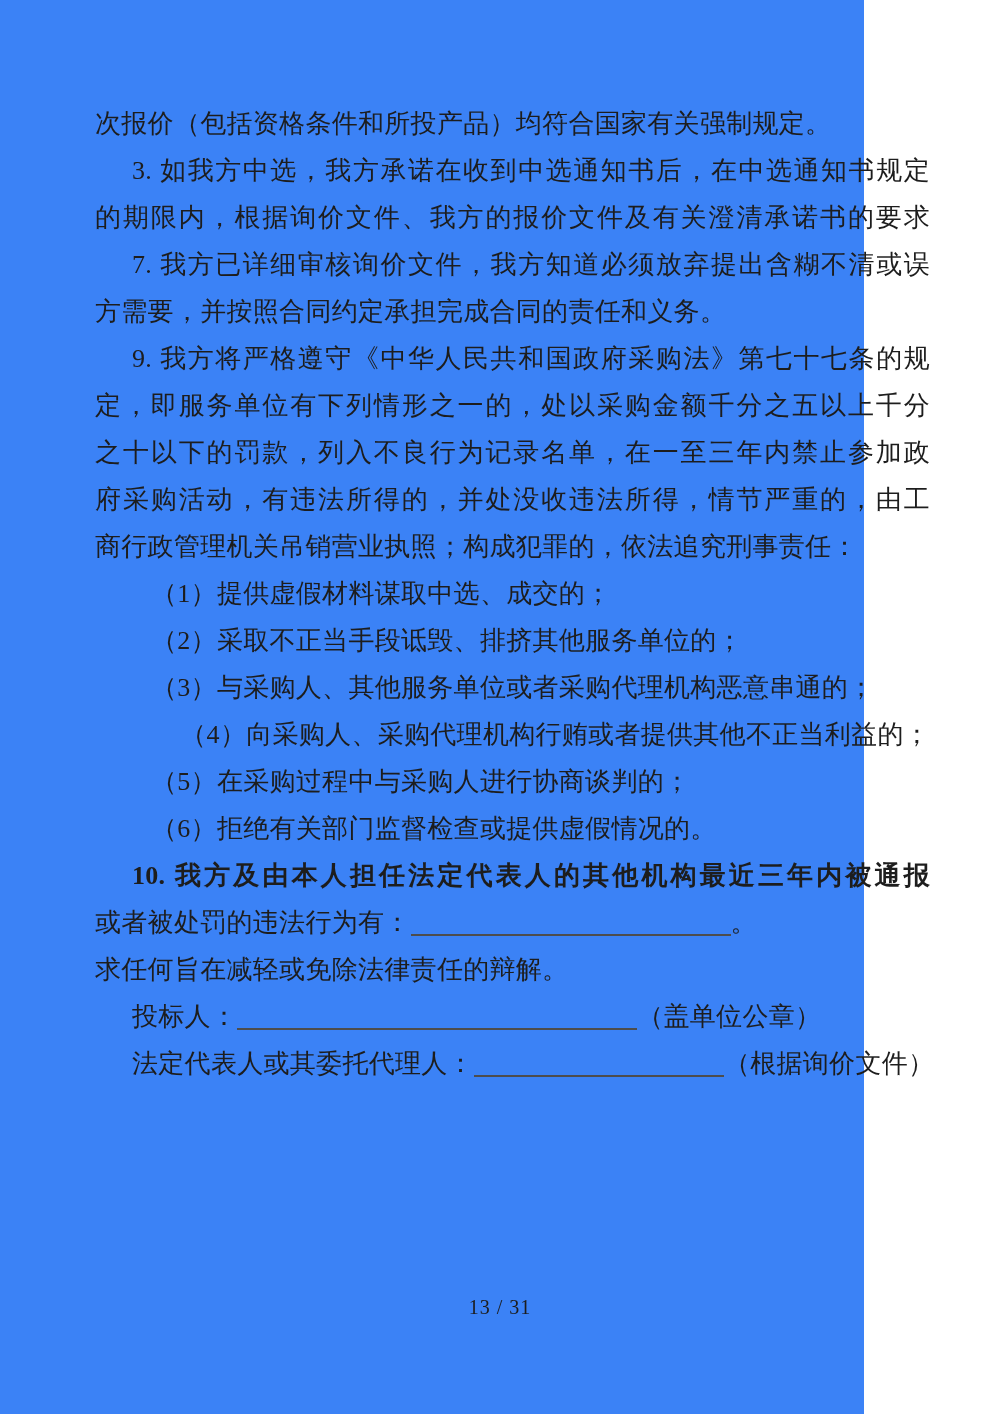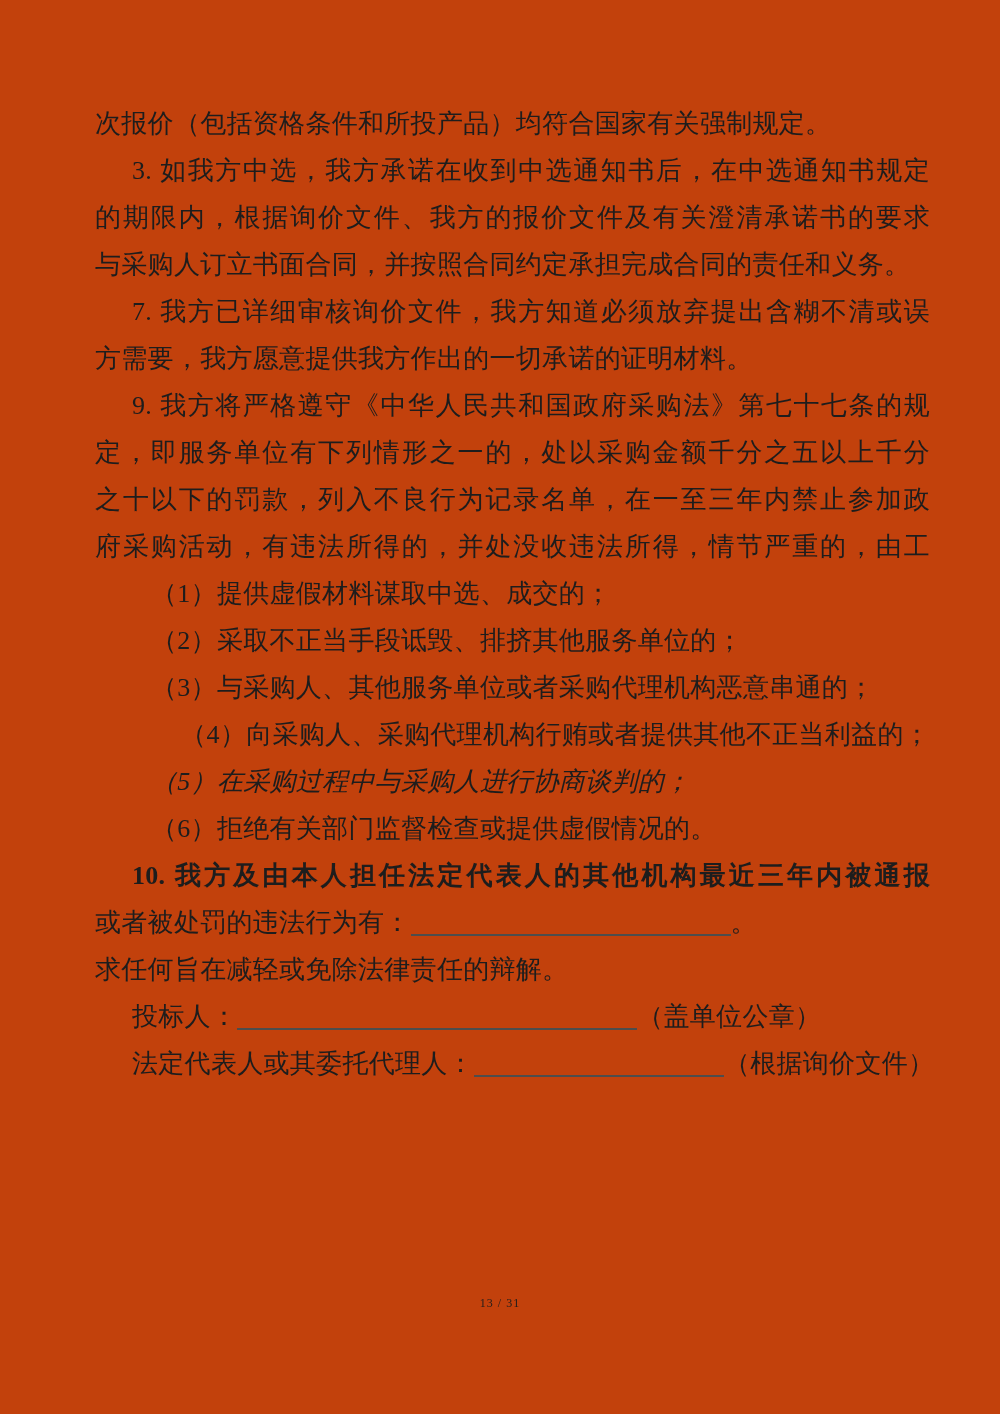--- a/index.html
+++ b/index.html
@@ -11,22 +11,22 @@
     width: 1000px;
     height: 1414px;
     position: relative;
     font-family: "Liberation Serif", "DejaVu Serif", serif;
     color: #1d1d1d;
     overflow: hidden;
   }
   .page {
     position: absolute;
     left: 0; top: 0;
-    width: 1000px; height: 1414px;
-    background: #c2410c;
+    width: 864px; height: 1414px;
+    background: #3b82f6;
   }
   .content {
     position: absolute;
     left: 95px;
     top: 100px;
     width: 835px;
   }
   .line {
     height: 47px;
     line-height: 47px;
@@ -44,45 +44,45 @@
     height: 18px;
     border-bottom: 2px solid #4d4d4d;
     vertical-align: -5px;
   }
   .footer {
     position: absolute;
     left: 0;
     top: 1296px;
     width: 1000px;
     text-align: center;
-    font-size: 12px;
+    font-size: 20px;
     letter-spacing: 1px;
     color: #1d1d1d;
   }
 </style>
 </head>
 <body>
 
 <div class="page">
   <div class="content">
       <div class="line" style="padding-left: 0px;"><span>次报价（包括资格条件和所投产品）均符合国家有关强制规定。</span></div>
       <div class="line justify" style="padding-left: 37px;"><span>3. 如我方中选，我方承诺在收到中选通知书后，在中选通知书规定</span></div>
       <div class="line justify" style="padding-left: 0px;"><span>的期限内，根据询价文件、我方的报价文件及有关澄清承诺书的要求</span></div>
-      <div class="line" style="padding-left: 0px;"><span>与采购人订立书面合同，并按照合同约定承担完成合同的责任和义务。</span></div>
       <div class="line justify" style="padding-left: 37px;"><span>7. 我方已详细审核询价文件，我方知道必须放弃提出含糊不清或误</span></div>
-      <div class="line" style="padding-left: 0px;"><span>方需要，我方愿意提供我方作出的一切承诺的证明材料。</span></div>
+      <div class="line" style="padding-left: 0px;"><span>方需要，并按照合同约定承担完成合同的责任和义务。</span></div>
       <div class="line justify" style="padding-left: 37px;"><span>9. 我方将严格遵守《中华人民共和国政府采购法》第七十七条的规</span></div>
       <div class="line justify" style="padding-left: 0px;"><span>定，即服务单位有下列情形之一的，处以采购金额千分之五以上千分</span></div>
       <div class="line justify" style="padding-left: 0px;"><span>之十以下的罚款，列入不良行为记录名单，在一至三年内禁止参加政</span></div>
       <div class="line justify" style="padding-left: 0px;"><span>府采购活动，有违法所得的，并处没收违法所得，情节严重的，由工</span></div>
+      <div class="line" style="padding-left: 0px;"><span>商行政管理机关吊销营业执照；构成犯罪的，依法追究刑事责任：</span></div>
       <div class="line" style="padding-left: 56px;"><span>（1）提供虚假材料谋取中选、成交的；</span></div>
       <div class="line" style="padding-left: 56px;"><span>（2）采取不正当手段诋毁、排挤其他服务单位的；</span></div>
       <div class="line" style="padding-left: 56px;"><span>（3）与采购人、其他服务单位或者采购代理机构恶意串通的；</span></div>
       <div class="line" style="padding-left: 56px; text-align: right;"><span>（4）向采购人、采购代理机构行贿或者提供其他不正当利益的；</span></div>
-      <div class="line" style="padding-left: 56px; font-style: italic;"><span>（5）在采购过程中与采购人进行协商谈判的；</span></div>
+      <div class="line" style="padding-left: 56px;"><span>（5）在采购过程中与采购人进行协商谈判的；</span></div>
       <div class="line" style="padding-left: 56px;"><span>（6）拒绝有关部门监督检查或提供虚假情况的。</span></div>
       <div class="line justify" style="padding-left: 37px; font-weight: bold;"><span>10. 我方及由本人担任法定代表人的其他机构最近三年内被通报</span></div>
       <div class="line" style="padding-left: 0px;"><span>或者被处罚的违法行为有：</span><span class="blank" style="width: 320px;"></span><span>。</span></div>
       <div class="line" style="padding-left: 0px;"><span>求任何旨在减轻或免除法律责任的辩解。</span></div>
       <div class="line" style="padding-left: 37px;"><span>投标人：</span><span class="blank" style="width: 400px;"></span><span>（盖单位公章）</span></div>
       <div class="line" style="padding-left: 37px;"><span>法定代表人或其委托代理人：</span><span class="blank" style="width: 250px;"></span><span>（根据询价文件）</span></div>
     </div>
   <div class="footer">13 / 31</div>
 </div>
 

